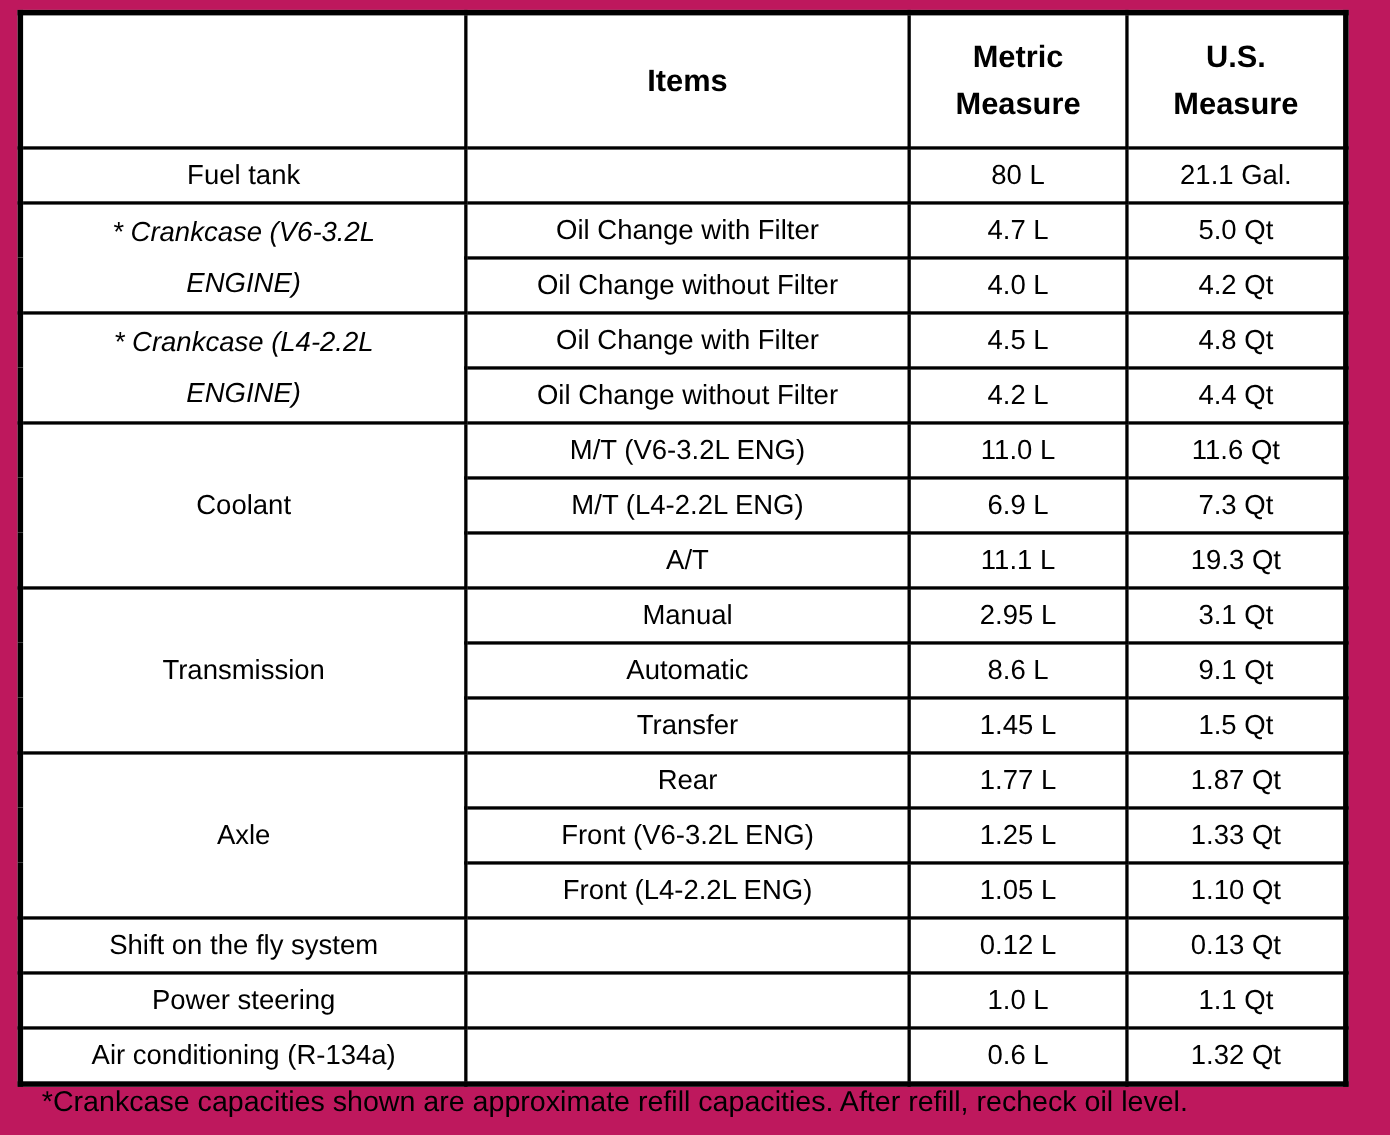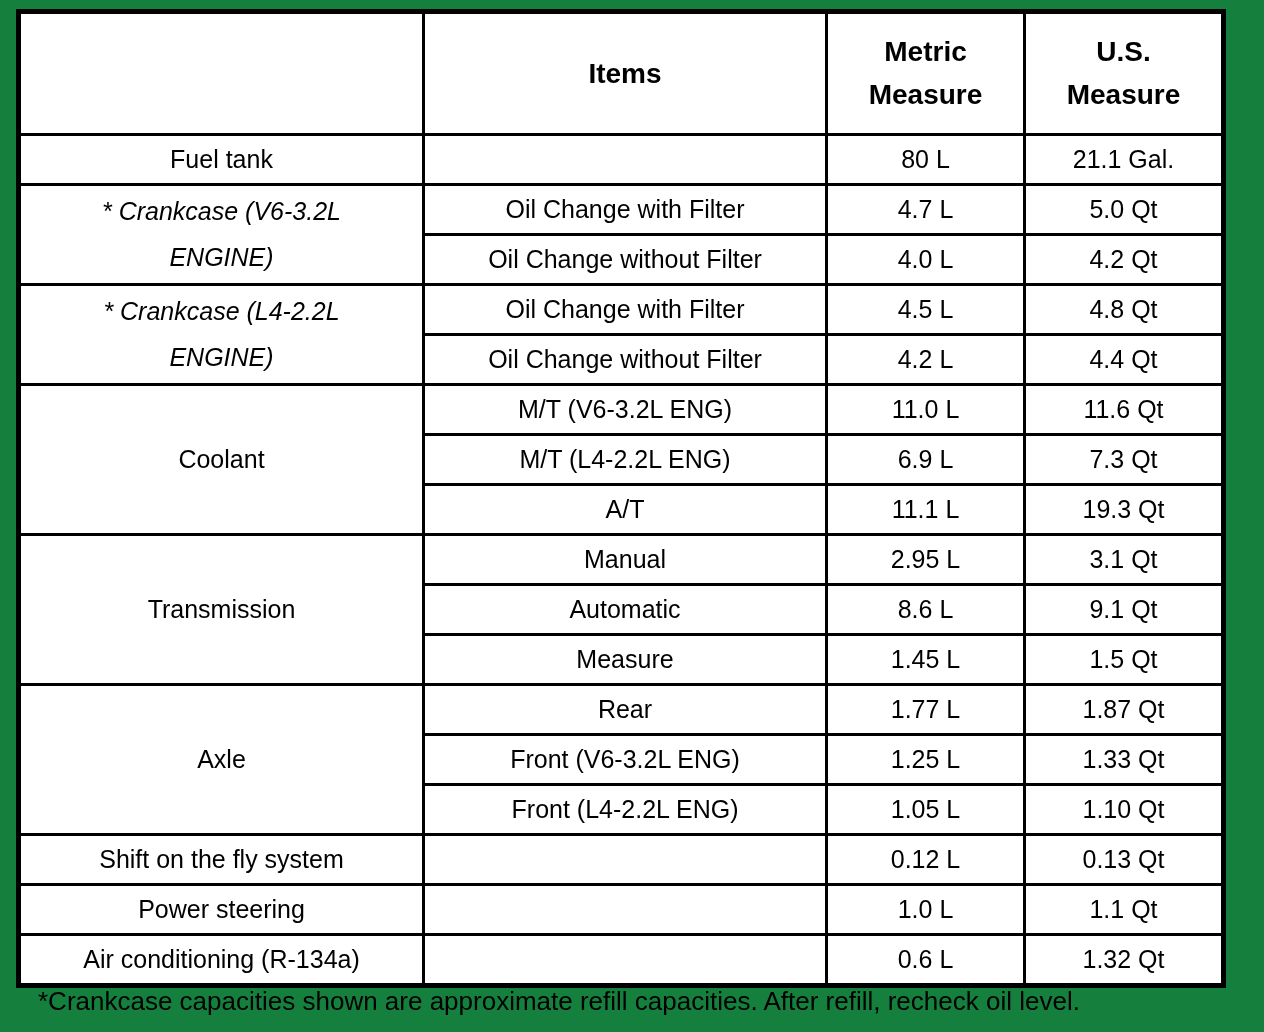--- a/index.html
+++ b/index.html
@@ -9,21 +9,21 @@
     width: 1264px;
     height: 1032px;
     font-family: "Liberation Sans", "DejaVu Sans", sans-serif;
     color: #000000;
     -webkit-font-smoothing: antialiased;
   }
   .page {
     position: relative;
     width: 1264px;
     height: 1032px;
-    background: #15803d;
+    background: #be185d;
     overflow: hidden;
   }
   .spec-table-wrap {
     position: absolute;
     left: 16px;
     top: 9px;
     width: 1205px;
   }
   table.spec-table {
     border-collapse: collapse;
@@ -160,21 +160,21 @@
         <td>Manual</td>
         <td>2.95 L</td>
         <td>3.1 Qt</td>
       </tr>
       <tr class="data-row">
         <td>Automatic</td>
         <td>8.6 L</td>
         <td>9.1 Qt</td>
       </tr>
       <tr class="data-row">
-        <td>Measure</td>
+        <td>Transfer</td>
         <td>1.45 L</td>
         <td>1.5 Qt</td>
       </tr>
 
       <tr class="data-row">
         <td class="category-cell" rowspan="3">Axle</td>
         <td>Rear</td>
         <td>1.77 L</td>
         <td>1.87 Qt</td>
       </tr>

